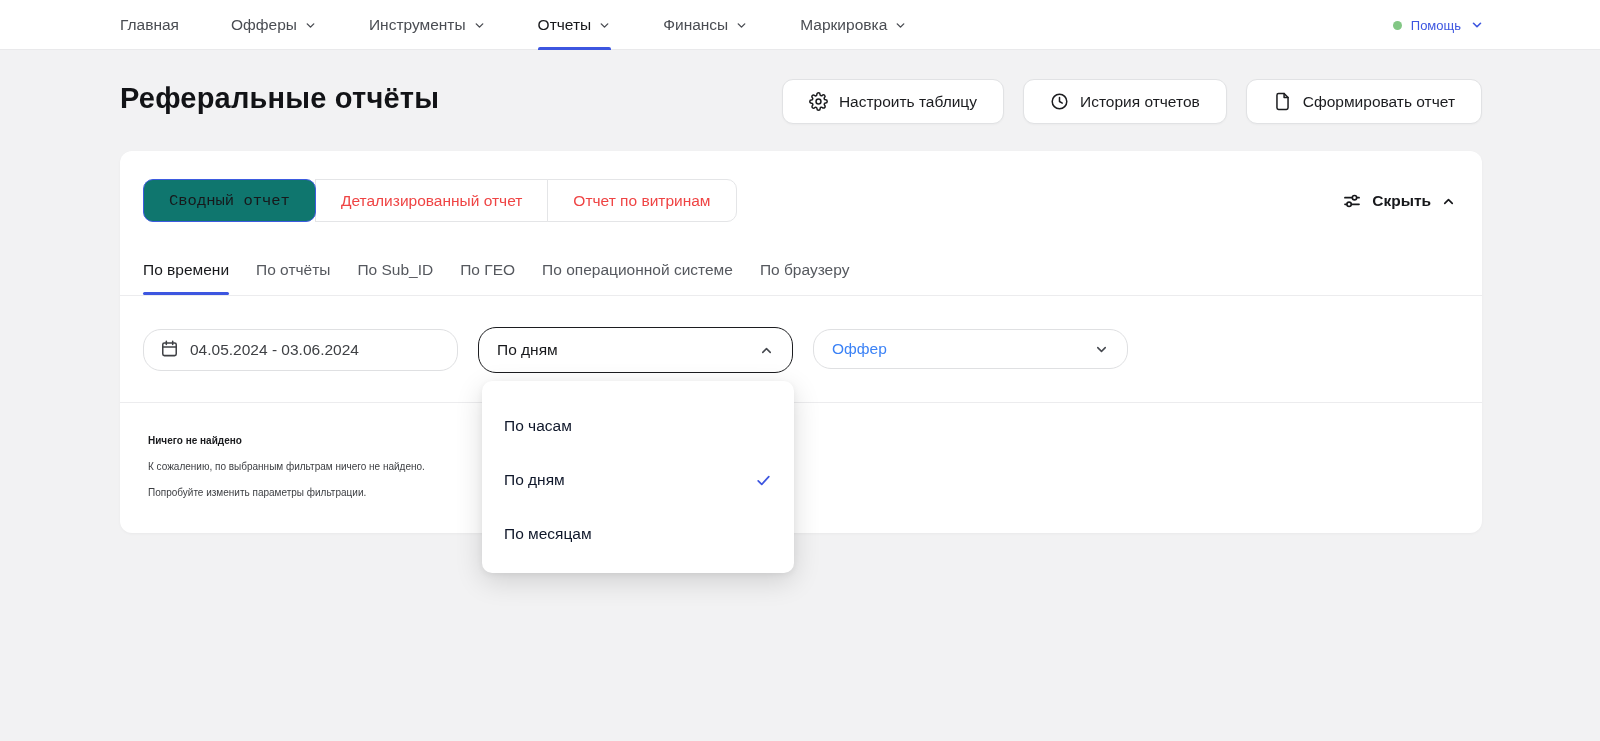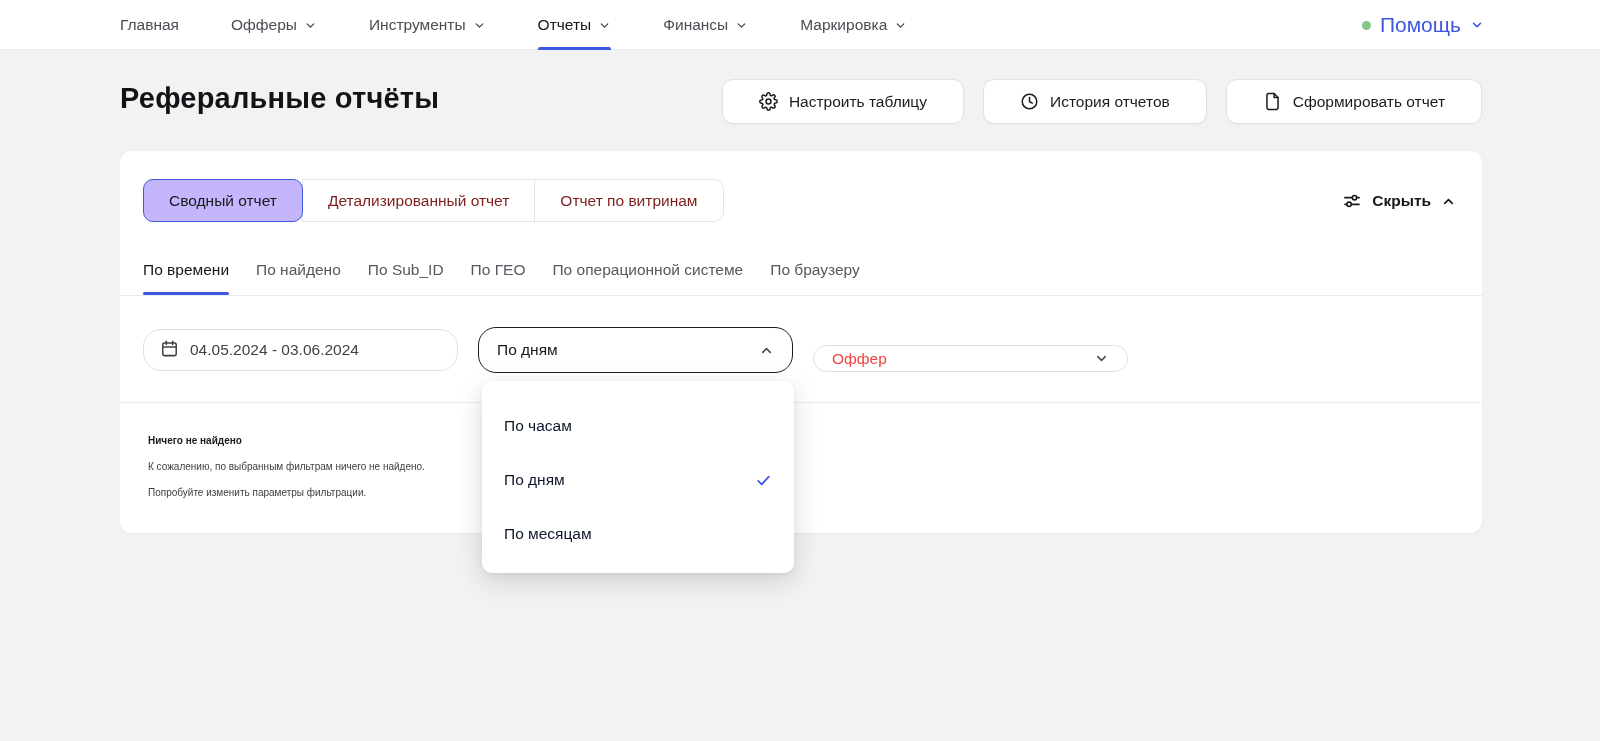--- a/index.html
+++ b/index.html
@@ -9,38 +9,38 @@
 
   
   .topnav { position:absolute; left:0; top:0; width:1600px; height:50px; background:#ffffff; border-bottom:1px solid #e9e9eb; z-index:5; }
   .nav-items { position:absolute; left:120px; top:0; height:50px; display:flex; align-items:center; gap:52px; }
   .nav-item { position:relative; height:50px; display:flex; align-items:center; gap:7px; font-size:15.5px; color:#4a4d53; cursor:pointer; }
   .nav-item .chev { color:#4a4d53; display:flex; }
   .nav-item.active { color:#17181b; font-weight:500; }
   .nav-item.active .underline { position:absolute; left:0; bottom:0; height:3px; width:100%; background:#3d56e0; border-radius:2px 2px 0 0; }
   .nav-help { position:absolute; right:116px; top:0; height:50px; display:flex; align-items:center; gap:9px; cursor:pointer; }
   .nav-help .dot { width:9px; height:9px; border-radius:50%; background:#82c785; }
-  .nav-help .label { font-size:21px; color:#3d56e0; font-weight:500; }
+  .nav-help .label { font-size:13px; color:#3d56e0; font-weight:500; }
   .nav-help .chev { color:#3d56e0; display:flex; }
 
   
   .page-title { position:absolute; left:120px; top:82px; font-size:29px; font-weight:700; color:#121316; letter-spacing:0.2px; }
   .actions { position:absolute; right:118px; top:79px; display:flex; gap:19px; }
-  .action-btn { height:45px; display:flex; align-items:center; gap:11px; padding:0 36px; background:#ffffff; border:1px solid #e1e2e4; border-radius:11px; font-size:15.5px; font-weight:500; color:#1b1c1f; cursor:pointer; box-shadow:0 1px 2px rgba(0,0,0,0.03); }
+  .action-btn { height:45px; display:flex; align-items:center; gap:11px; padding:0 26px; background:#ffffff; border:1px solid #e1e2e4; border-radius:11px; font-size:15.5px; font-weight:500; color:#1b1c1f; cursor:pointer; box-shadow:0 1px 2px rgba(0,0,0,0.03); }
   .action-btn svg { display:block; }
 
   
   .card { position:absolute; left:120px; top:151px; width:1362px; height:382px; background:#ffffff; border-radius:12px; box-shadow:0 1px 3px rgba(0,0,0,0.04); }
 
   
   .seg-group { position:absolute; left:23px; top:28px; display:flex; }
-  .seg { height:43px; display:flex; align-items:center; padding:0 25px; font-size:15.5px; color:#7f1d1d; background:#ffffff; border:1px solid #e4e5e7; margin-left:-1px; cursor:pointer; white-space:nowrap; }
+  .seg { height:43px; display:flex; align-items:center; padding:0 25px; font-size:15.5px; color:#ef4444; background:#ffffff; border:1px solid #e4e5e7; margin-left:-1px; cursor:pointer; white-space:nowrap; }
   .seg:first-child { margin-left:0; }
   .seg:last-child { border-radius:0 10px 10px 0; }
-  .seg.selected { background:#c4b5fd; border:1px solid #3d5be0; border-radius:10px; color:#17181b; font-weight:500; position:relative; z-index:2; }
+  .seg.selected { background:#0f766e; border:1px solid #3d5be0; border-radius:10px; color:#17181b; font-weight:500; position:relative; z-index:2;font-family:Liberation Mono, monospace; }
 
   .hide-filters { position:absolute; right:26px; top:33px; height:34px; display:flex; align-items:center; gap:10px; cursor:pointer; }
   .hide-filters .label { font-size:15.5px; font-weight:600; color:#17181b; }
   .hide-filters svg { display:block; color:#17181b; }
 
   
   .dim-tabs { position:absolute; left:23px; top:110px; display:flex; gap:27px; }
   .dim-tab { position:relative; padding-bottom:16px; font-size:15.5px; color:#55585e; cursor:pointer; white-space:nowrap; }
   .dim-tab.active { color:#17181b; font-weight:500; }
   .dim-tab.active .underline { position:absolute; left:0; bottom:0; height:3px; width:100%; background:#3d56e0; border-radius:2px; }
@@ -49,21 +49,21 @@
   .divider.d2 { top:251px; }
 
   
   .filter-row { position:absolute; left:23px; top:176px; display:flex; align-items:flex-start; gap:20px; }
   .field { display:flex; align-items:center; background:#ffffff; border:1px solid #dfe0e2; border-radius:18px; font-size:15.5px; cursor:pointer; }
   .date-field { width:315px; height:42px; margin-top:2px; padding:0 16px; gap:11px; color:#3f4145; }
   .date-field svg { color:#3f4145; flex:0 0 auto; }
   .select-field { width:315px; height:46px; padding:0 18px; justify-content:space-between; }
   .select-field.focused { border:1.6px solid #1c1d20; color:#17181b; }
   .select-field .chev { color:#45484e; display:flex; }
-  .select-field.placeholder { color:#ef4444; height:27px; margin-top:18px; }
+  .select-field.placeholder { color:#3b82f6; height:40px; margin-top:2px; }
 
   
   .empty { position:absolute; left:28px; top:277px; line-height:26px; font-size:10px; color:#3c3e42; }
   .empty .title { font-weight:700; color:#1a1b1e; }
 
   
   .dropdown { position:absolute; left:482px; top:381px; width:312px; border-radius:10px; background:#ffffff; box-shadow:0 8px 28px rgba(0,0,0,0.14), 0 2px 6px rgba(0,0,0,0.06); padding:18px 0 12px 0; z-index:10; }
   .dd-item { height:54px; display:flex; align-items:center; justify-content:space-between; padding:0 22px; font-size:15.5px; color:#0f172a; cursor:pointer; }
   .dd-item .check { color:#3d56e0; display:flex; }
 </style>
@@ -192,21 +192,21 @@
           </svg>
         </span>
     </div>
 
     <div class="dim-tabs">
       <div class="dim-tab active">
         <span>По времени</span>
         <span class="underline"></span>
       </div>
       <div class="dim-tab">
-        <span>По найдено</span>
+        <span>По отчёты</span>
       </div>
       <div class="dim-tab">
         <span>По Sub_ID</span>
       </div>
       <div class="dim-tab">
         <span>По ГЕО</span>
       </div>
       <div class="dim-tab">
         <span>По операционной системе</span>
       </div>

